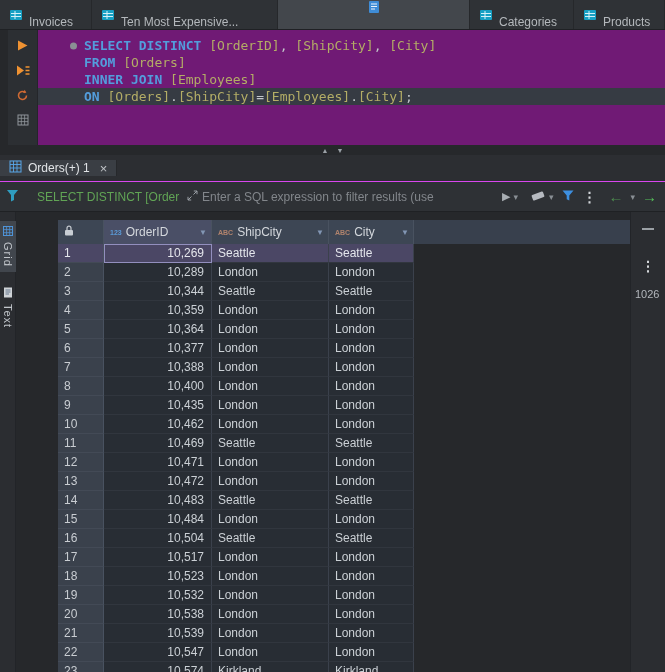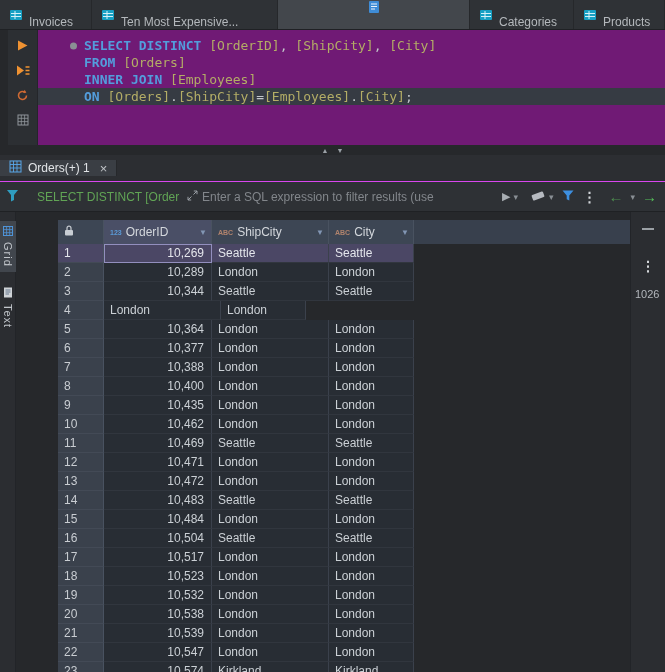--- a/index.html
+++ b/index.html
@@ -296,20 +296,21 @@
           </div>
           <div class="grow">
             <div class="gnum">3</div>
             <div class="gcell c1">10,344</div>
             <div class="gcell c2">Seattle</div>
             <div class="gcell c3">Seattle</div>
             <div class="gfill"></div>
           </div>
           <div class="grow">
             <div class="gnum">4</div>
+            <div class="gcell c1">10,359</div>
             <div class="gcell c2">London</div>
             <div class="gcell c3">London</div>
             <div class="gfill"></div>
           </div>
           <div class="grow">
             <div class="gnum">5</div>
             <div class="gcell c1">10,364</div>
             <div class="gcell c2">London</div>
             <div class="gcell c3">London</div>
             <div class="gfill"></div>

